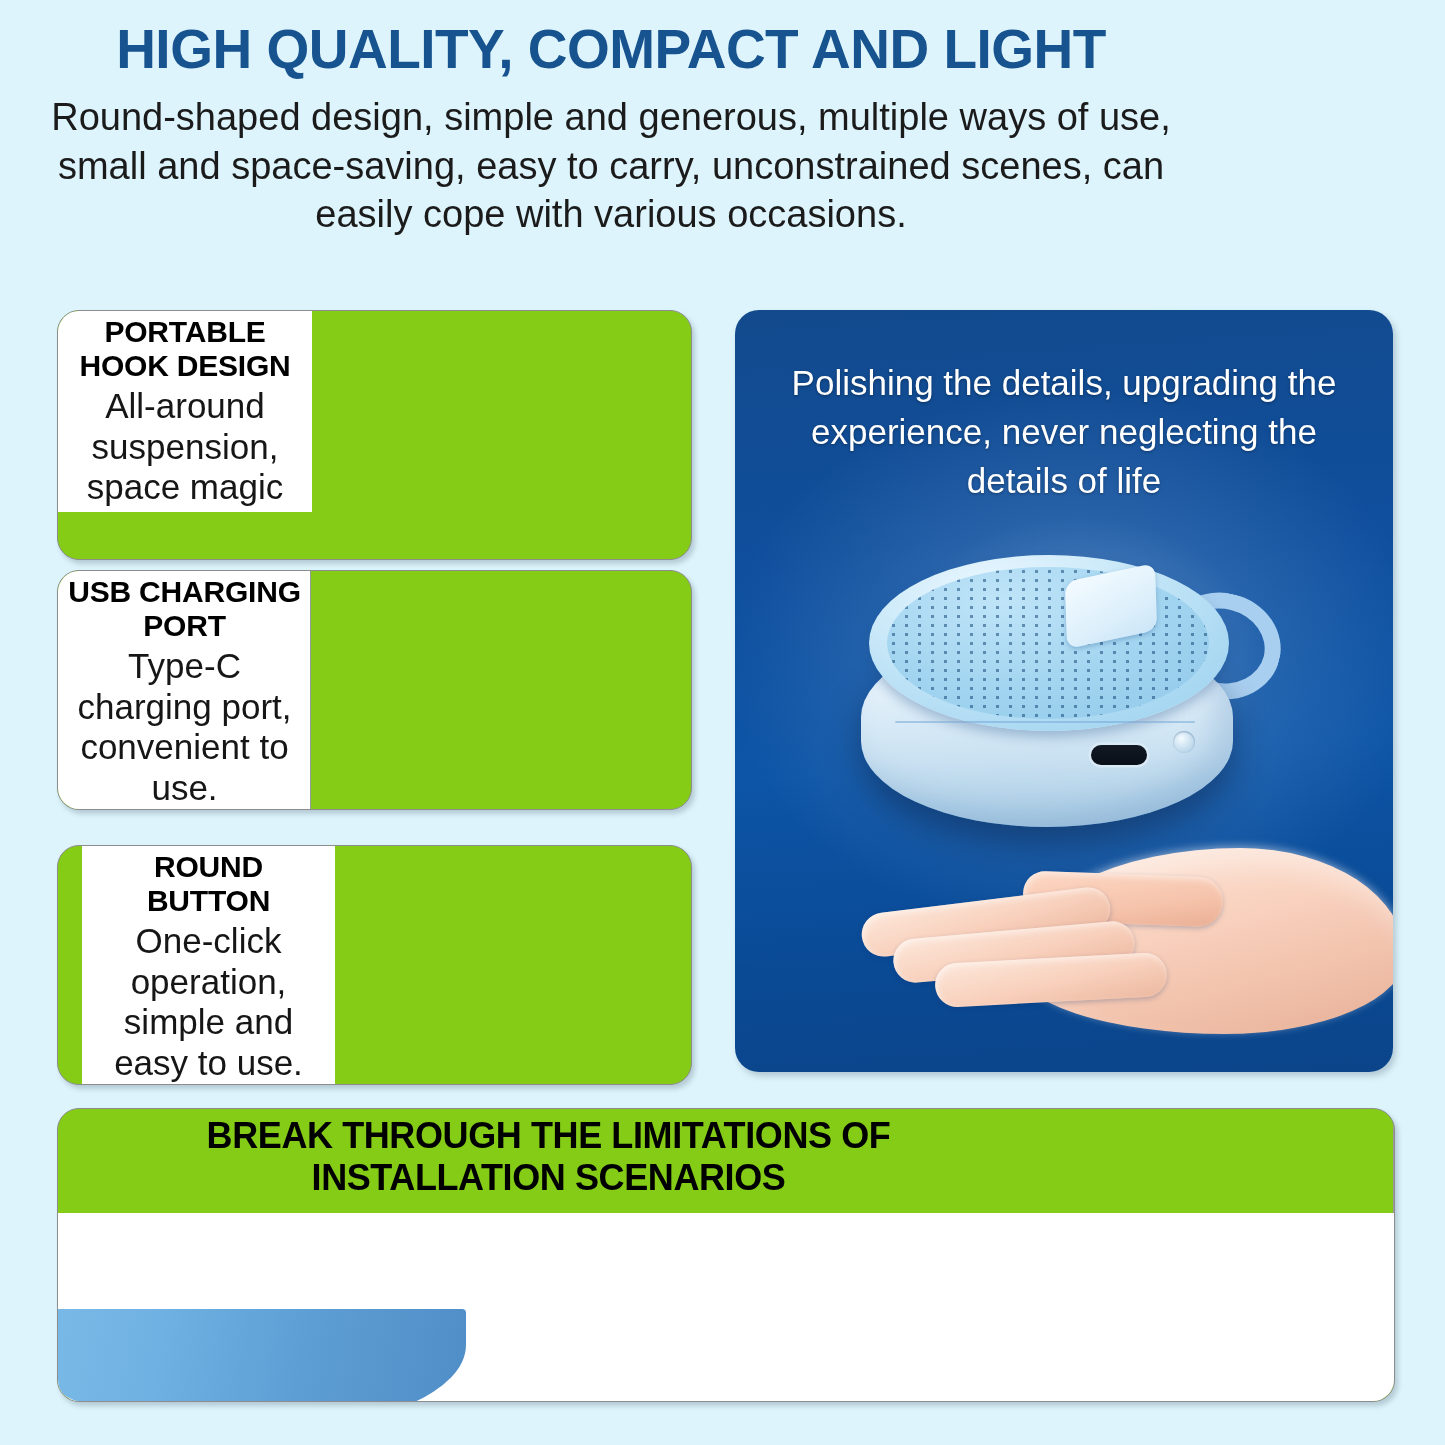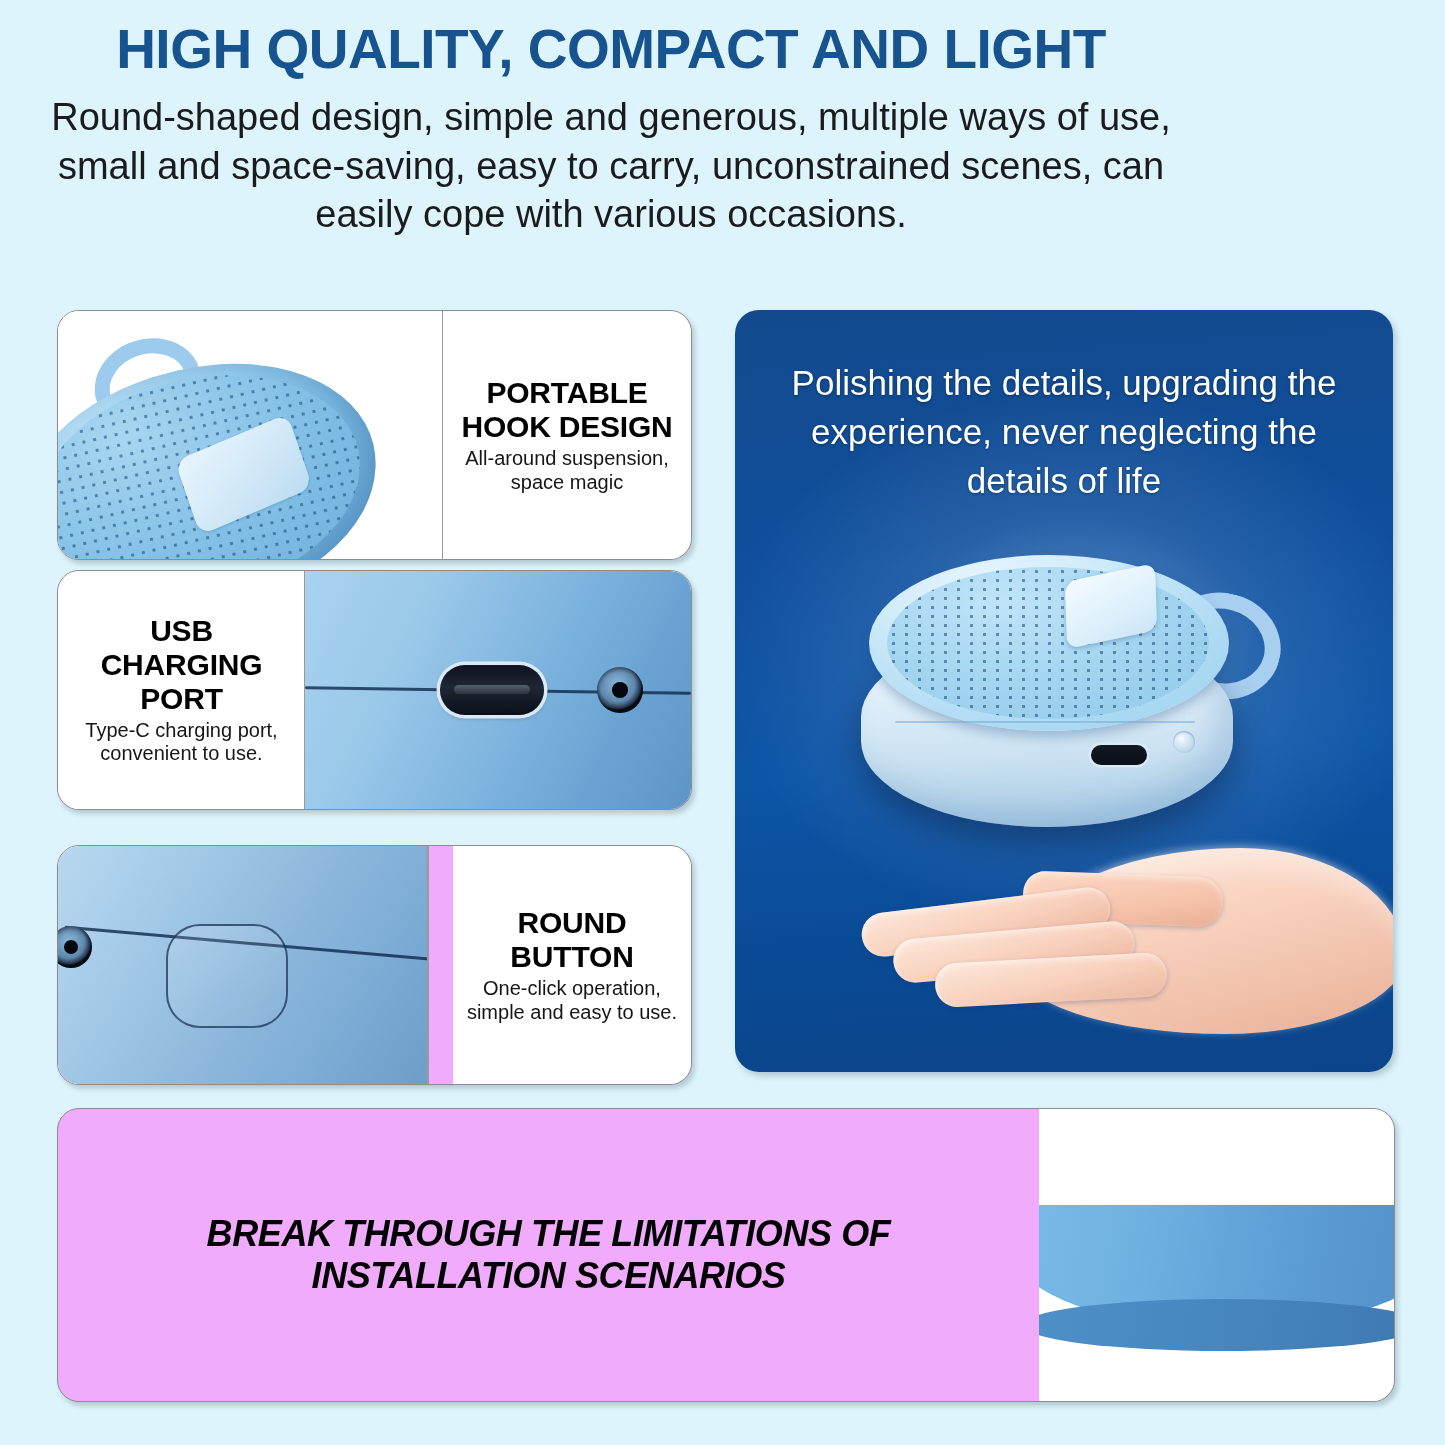--- a/index.html
+++ b/index.html
@@ -29,26 +29,27 @@
     text-align:center;
     font-size: 38px;
     color: #1b1b1b;
     line-height: 1.28;
     margin: 16px 42px 0 42px;
   }
 
   
   .card {
     position:absolute;
-    background:#f0abfc;
+    background:#84cc16;
     border: 1.5px solid #8d8d8d;
     border-radius: 22px;
     box-shadow: 3px 4px 5px rgba(90,110,125,0.30);
     overflow:hidden;
     display:flex;
+    flex-direction:column;
   }
   .half-img { position:relative; overflow:hidden; background:#fff; }
   .half-txt {
     position:relative;
     display:flex; flex-direction:column;
     align-items:center; justify-content:center;
     text-align:center;
     background:#fff;
     padding: 4px 8px;
   }
@@ -57,21 +58,21 @@
     background:#9a9a9a;
   }
   .feat-title {
     font-weight:bold;
     font-size: 30px;
     color:#000;
     line-height:1.12;
     letter-spacing:-0.2px;
   }
   .feat-desc {
-    font-size: 20px;
+    font-size: 35px;
     color:#161616;
     line-height:1.16;
     margin-top: 4px;
   }
 
   
   .grille-dots {
     position:absolute; inset:0;
     background-image: radial-gradient(circle, rgba(20,70,120,0.55) 1.4px, rgba(0,0,0,0) 1.9px);
     background-size: 11px 11px;
@@ -282,22 +283,21 @@
   #card-bottom {
     position:absolute; left:57px; top:1108px;
     width:1336px; height:292px;
     display:flex;
   }
   #bottom-txt {
     width: 945px;
     display:flex; flex-direction:column;
     align-items:center; justify-content:center;
     text-align:center;
-    padding: 6px 18px 6px 18px;
-    font-style: italic;
+    padding: 6px 18px 14px 18px;
   }
   #bottom-title {
     font-size: 36px; font-weight:bold; color:#000;
     line-height:1.16; letter-spacing:-0.4px;
   }
   #bottom-desc {
     font-size: 31px; color:#141414; line-height:1.27; margin-top:6px;
   }
   #bottom-img { position:relative; flex:1; overflow:hidden; background:#fff; }
   .base-puck {

